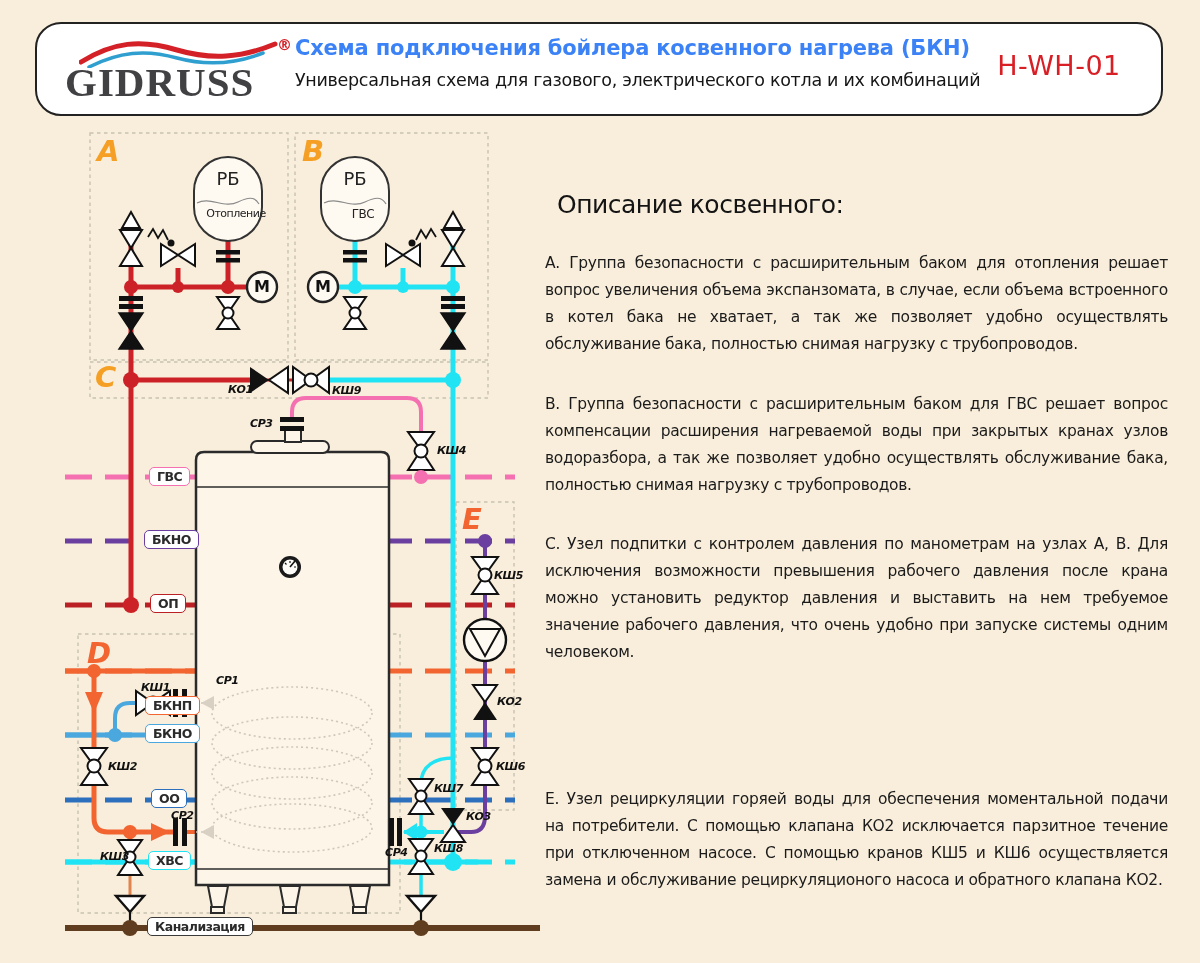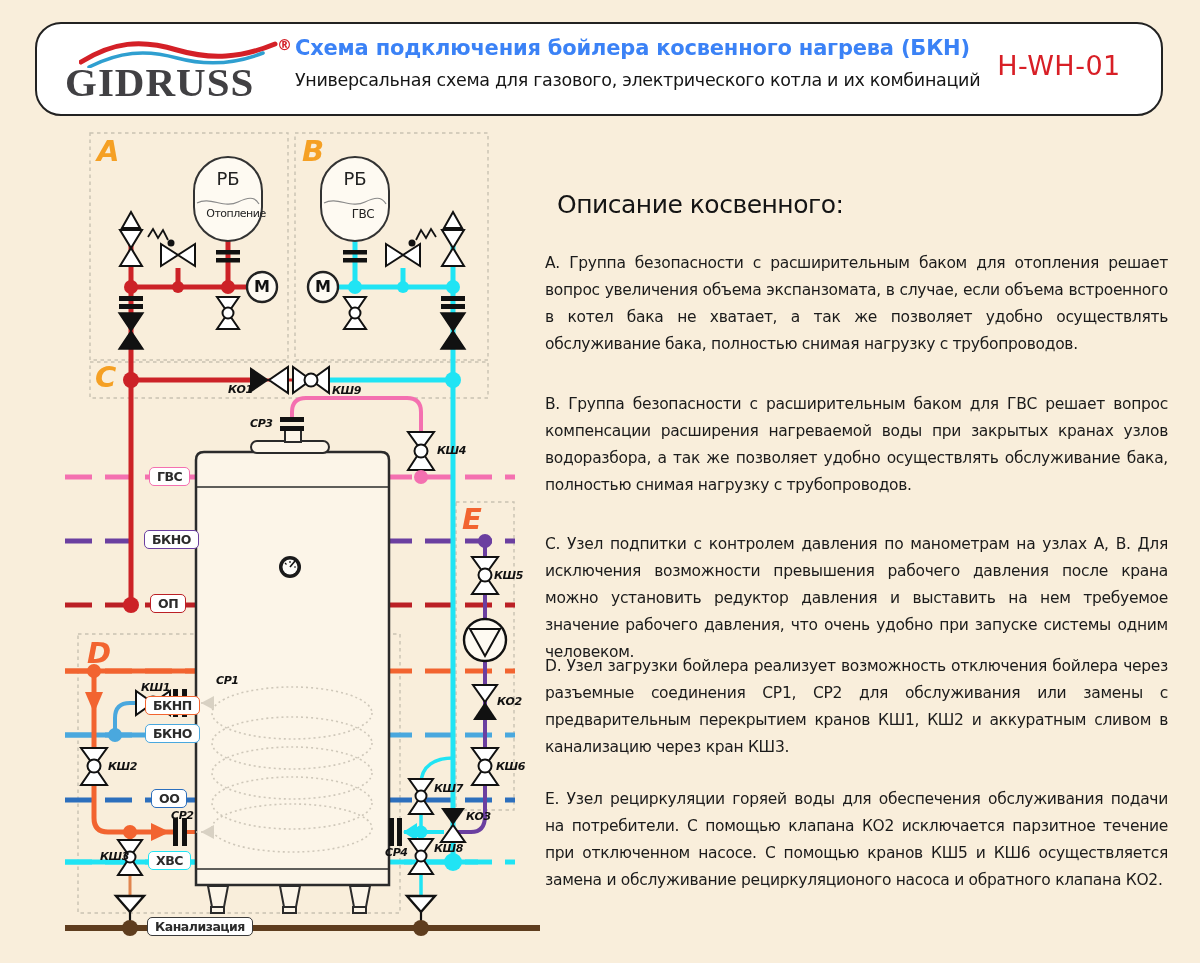--- a/index.html
+++ b/index.html
@@ -43,22 +43,21 @@
     <div class="hdr-title">Схема подключения бойлера косвенного нагрева (БКН)</div>
     <div class="hdr-sub">Универсальная схема для газового, электрического котла и их комбинаций</div>
     <div class="hdr-code">H-WH-01</div>
   </header>
 
   <section class="descr">
     <h2>Описание косвенного:</h2>
     <p style="top:391px">В. Группа безопасности с расширительным баком для ГВС решает вопрос компенсации расширения нагреваемой воды при закрытых кранах узлов водоразбора, а так же позволяет удобно осуществлять обслуживание бака, полностью снимая нагрузку с трубопроводов.</p>
     <p style="top:250px">А. Группа безопасности с расширительным баком для отопления решает вопрос увеличения объема экспанзомата, в случае, если объема встроенного в котел бака не хватает, а так же позволяет удобно осуществлять обслуживание бака, полностью снимая нагрузку с трубопроводов.</p>
     <p style="top:531px">С. Узел подпитки с контролем давления по манометрам на узлах А, В. Для исключения возможности превышения рабочего давления после крана можно установить редуктор давления и выставить на нем требуемое значение рабочего давления, что очень удобно при запуске системы одним человеком.</p>
-    <p style="top:653px">D. Узел загрузки бойлера реализует возможность отключения бойлера через разъемные соединения СР1, СР2 для обслуживания или замены с предварительным перекрытием кранов КШ1, КШ2 и аккуратным сливом в канализацию через кран КШ3.</p>
-    <p style="top:786px">Е. Узел рециркуляции горяей воды для обеспечения обслуживания подачи на потребители. С помощью клапана КО2 исключается парзитное течение при отключенном насосе. С помощью кранов КШ5 и КШ6 осуществляется замена и обслуживание рециркуляционого насоса и обратного клапана КО2.</p>
+    <p style="top:786px">Е. Узел рециркуляции горяей воды для обеспечения моментальной подачи на потребители. С помощью клапана КО2 исключается парзитное течение при отключенном насосе. С помощью кранов КШ5 и КШ6 осуществляется замена и обслуживание рециркуляционого насоса и обратного клапана КО2.</p>
   </section>
 
   <div class="abs" style="left:0;top:0;width:1200px;height:963px;">
     <svg width="1200" height="963" viewBox="0 0 1200 963" style="position:absolute;left:0;top:0;">
 
       <g stroke="#c9c2b2" stroke-width="1.4" fill="none" stroke-dasharray="3.5 3.5">
         <rect x="90" y="133" width="198" height="227"></rect>
         <rect x="295" y="133" width="193" height="227"></rect>
         <rect x="90" y="362" width="398" height="36"></rect>
         <rect x="78" y="634" width="322" height="279"></rect>

